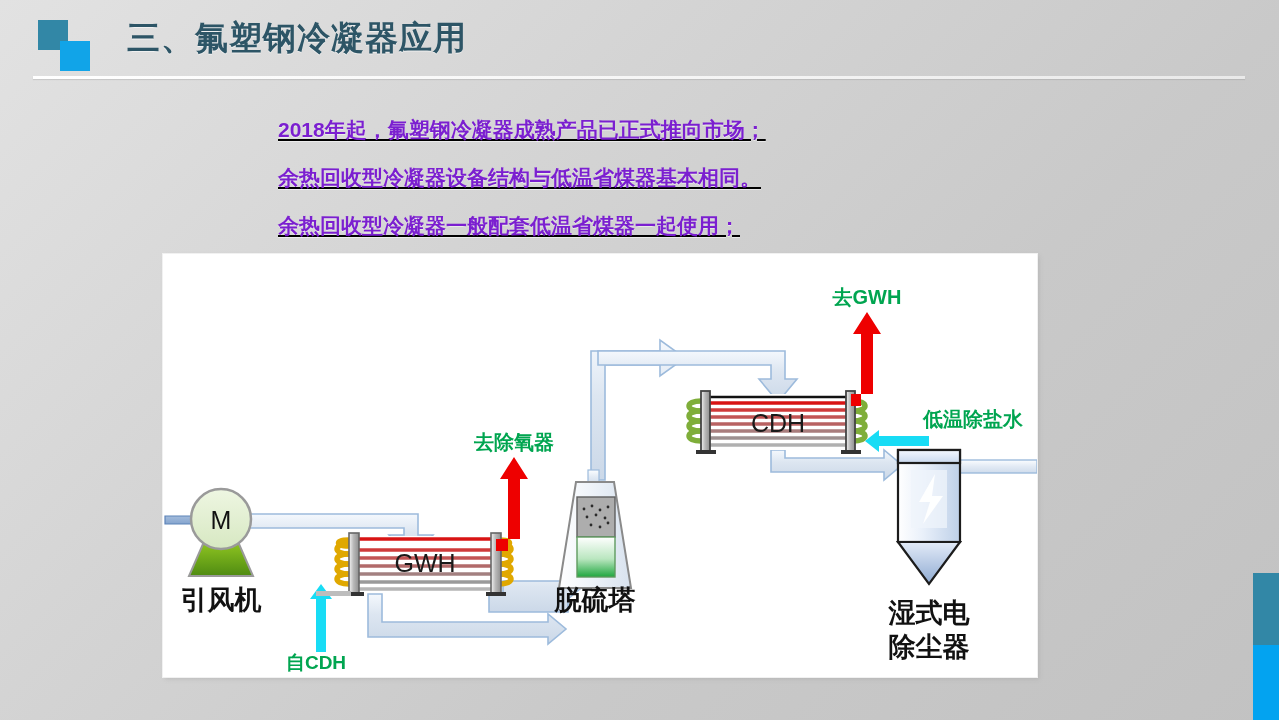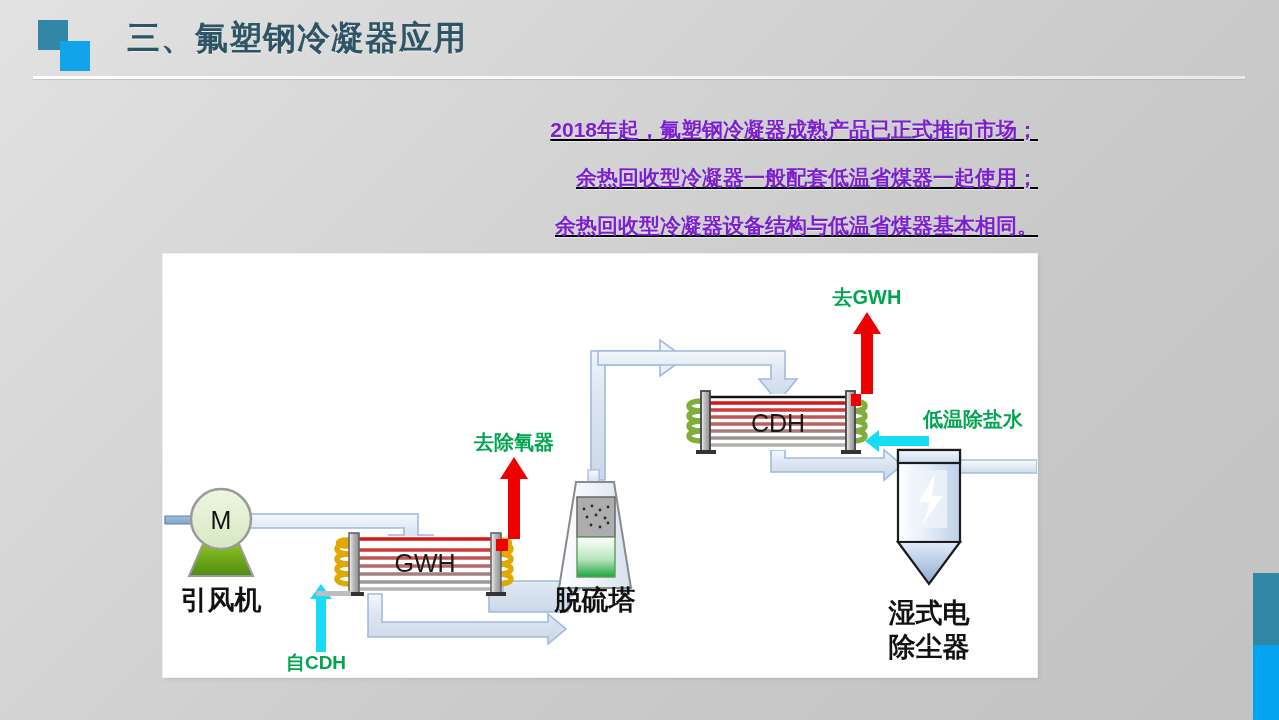--- a/index.html
+++ b/index.html
@@ -3,21 +3,21 @@
 <meta charset="utf-8">
 <title>PPT Slide</title>
 <style>
   html,body{margin:0;padding:0;}
   body{
     width:1279px;height:720px;overflow:hidden;
     font-family:"Liberation Sans","DejaVu Sans",sans-serif;
     background:linear-gradient(135deg,#e2e2e2 0%,#d4d4d4 35%,#c9c9c9 65%,#c2c2c2 100%);
     position:relative;
   }
-  .slide{position:absolute;inset:0;text-align:right;}
+  .slide{position:absolute;inset:0;}
 
   
   .logo-sq{position:absolute;}
   .logo-a{left:38px;top:20px;width:30px;height:30px;background:#3287a6;}
   .logo-b{left:60px;top:41px;width:30px;height:30px;background:#11a4e8;}
 
   .title{
     position:absolute;left:127px;top:16px;
     font-size:33px;font-weight:bold;color:#2d5566;
     letter-spacing:1px;white-space:nowrap;
@@ -59,22 +59,22 @@
 <div class="slide">
 
   <div class="logo-sq logo-a"></div>
   <div class="logo-sq logo-b"></div>
 
   <div class="title">三、氟塑钢冷凝器应用</div>
   <div class="title-rule"></div>
 
   <div class="bullets">
     <div class="bullet">2018年起，氟塑钢冷凝器成熟产品已正式推向市场；</div>
+    <div class="bullet">余热回收型冷凝器设备结构与低温省煤器基本相同。</div>
     <div class="bullet">余热回收型冷凝器一般配套低温省煤器一起使用；</div>
-    <div class="bullet">余热回收型冷凝器设备结构与低温省煤器基本相同。</div>
   </div>
 
   <div class="rbar">
     <div class="rbar-top"></div>
     <div class="rbar-bot"></div>
   </div>
 
   <div class="panel">
   <svg width="874" height="423" viewBox="0 0 874 423" xmlns="http://www.w3.org/2000/svg">
     <defs>

